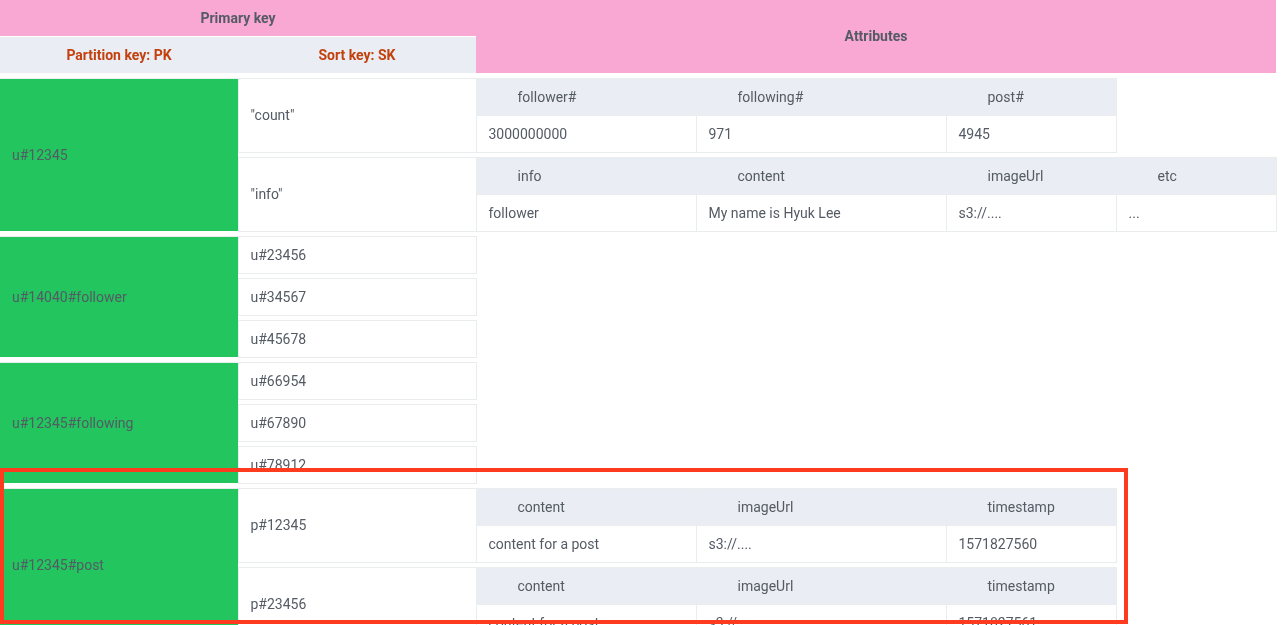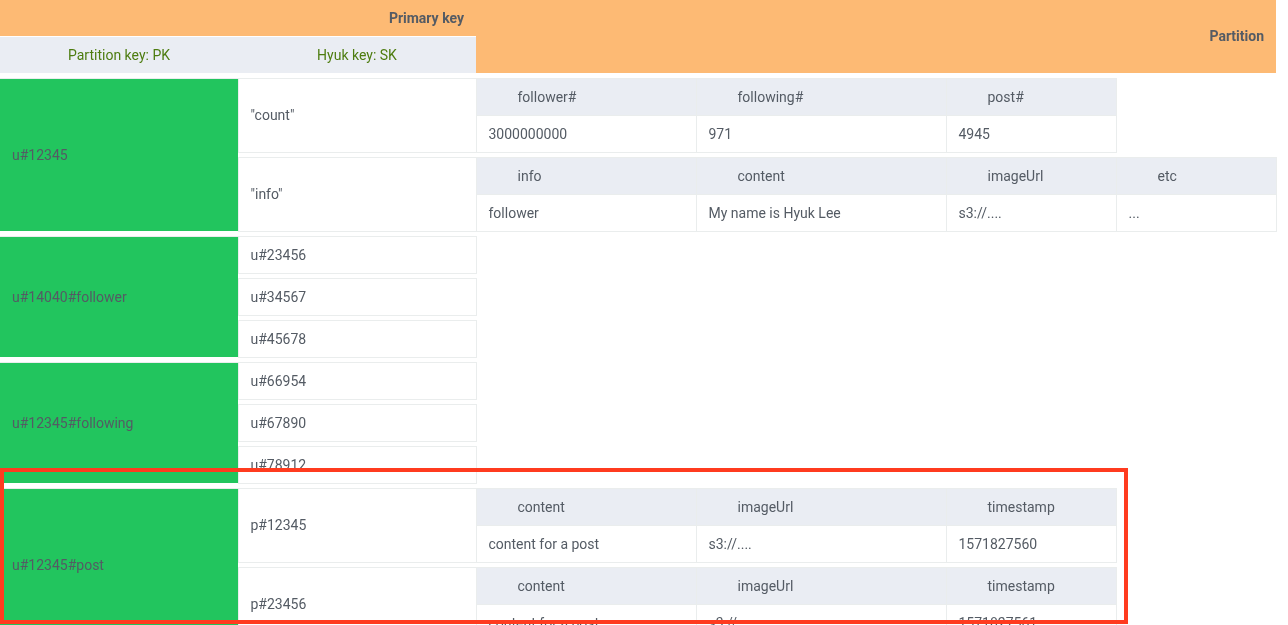--- a/index.html
+++ b/index.html
@@ -14,31 +14,31 @@
   table {
     border-collapse: collapse;
     table-layout: fixed;
   }
   td, th {
     padding: 10px 12px;
     text-align: left;
     font-weight: 400;
   }
   .header-band {
-    background: #fdba74;
+    background: #f9a8d4;
     font-weight: 700;
-    text-align: right;
+    text-align: center;
     color: #545b64;
     border-bottom: 1px solid #fff;
   }
   .subheader {
     background: #eaedf3;
-    font-weight: 400;
+    font-weight: 700;
     text-align: center;
-    color: #4d7c0f;
+    color: #c2410c;
   }
   .pk-cell {
     background: #22c55e;
     vertical-align: middle;
     border-top: 1px solid #eaeded;
   }
   .sk-cell {
     background: #fff;
     vertical-align: middle;
     border: 1px solid #eaeded;
@@ -86,25 +86,25 @@
         <col class="col-sk">
     <col class="col-a">
         <col class="col-b">
         <col class="col-c">
         <col class="col-d">
   </colgroup>
 
   <tbody>
         <tr>
     <th class="header-band" colspan="2">Primary key</th>
-    <th class="header-band" colspan="4" rowspan="2">Partition</th>
+    <th class="header-band" colspan="4" rowspan="2">Attributes</th>
   </tr>
   <tr>
     <th class="subheader">Partition key: PK</th>
-    <th class="subheader">Hyuk key: SK</th>
+    <th class="subheader">Sort key: SK</th>
   </tr>
   <tr>
           <td class="sep" colspan="6"></td>
         </tr>
 
   <tr>
     <td class="pk-cell" rowspan="5">u#12345</td>
     <td class="sk-cell" rowspan="2">"count"</td>
     <td class="attr-hdr-cell">follower#</td>
     <td class="attr-hdr-cell">following#</td>

